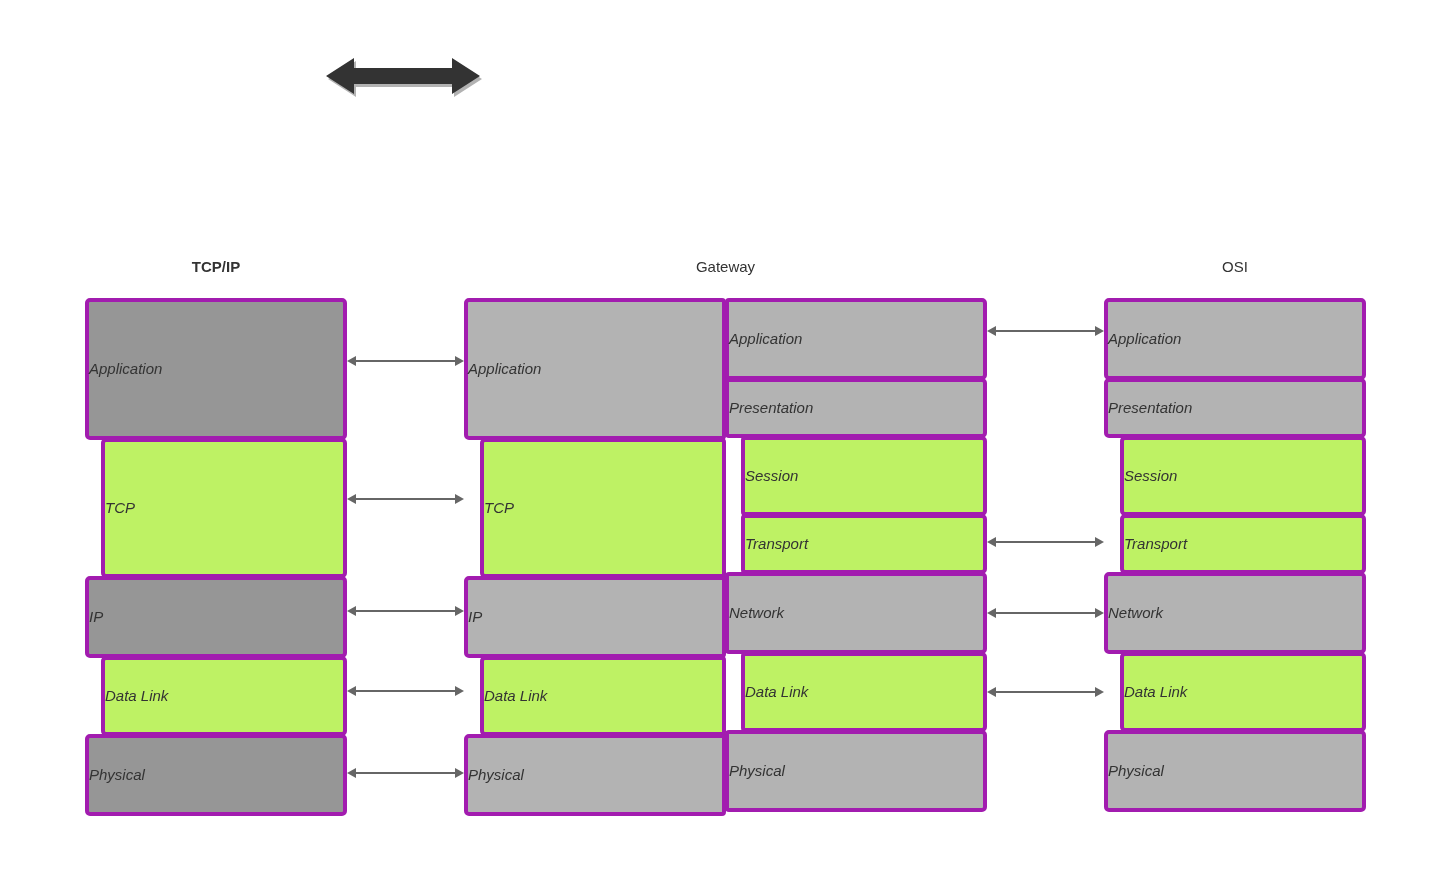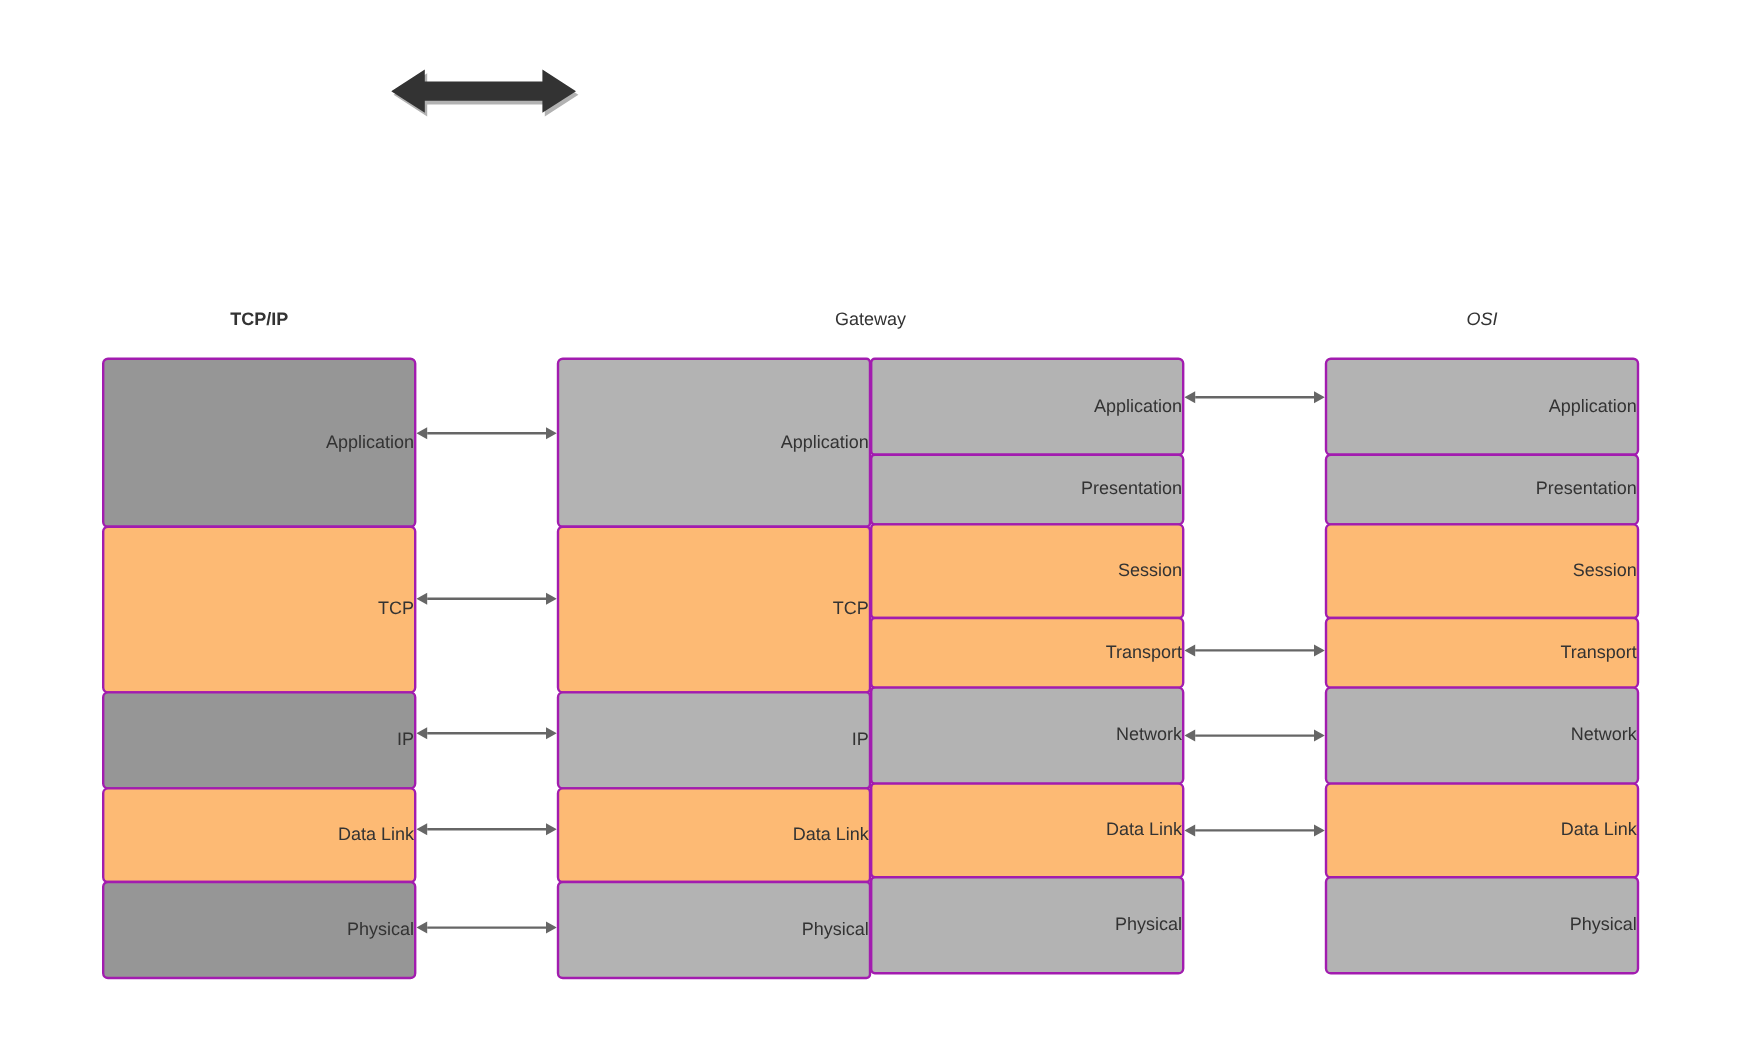--- a/index.html
+++ b/index.html
@@ -29,53 +29,54 @@
   .col-title {
     position: absolute;
     font-size: 15px;
     line-height: 18px;
     color: #333333;
     text-align: center;
     white-space: nowrap;
   }
   #title-tcpip  { left: 85px;   top: 258px; width: 262px; font-weight: bold; }
   #title-gateway{ left: 464px;  top: 258px; width: 523px; }
-  #title-osi    { left: 1104px; top: 258px; width: 262px; font-style: italic; }
+  #title-osi    { left: 1104px; top: 258px; width: 262px; }
 
   
   .stack {
     position: absolute;
     box-sizing: border-box;
     display: flex;
     flex-direction: column;
   }
   #stack-tcpip   { left: 85px;   top: 298px; width: 262px; height: 524px; }
   #stack-gw-left { left: 464px;  top: 298px; width: 262px; height: 524px; }
   #stack-gw-right{ left: 725px;  top: 298px; width: 262px; height: 524px; }
   #stack-osi     { left: 1104px; top: 298px; width: 262px; height: 524px; }
 
   .layer {
     box-sizing: border-box;
-    border: 2px solid #a21caf;
+    border: 4px solid #a21caf;
     border-radius: 5px;
     margin-top: -2px;
     display: flex;
     align-items: center;
-    justify-content: flex-end;
+    justify-content: flex-start;
     font-size: 15px;
     line-height: 18px;
     color: #333333;
     background: #ffffff;
     white-space: nowrap;
     position: relative;
+    font-style: italic;
   }
   .layer:first-child { margin-top: 0; }
   .layer.dark  { background: #969696; }
   .layer.light { background: #b3b3b3; }
-  .layer.white { background: #fdba74; }
+  .layer.white { background: #bef264; margin-left: 16px; }
 
   
   #stack-gw-left  .layer { border-top-right-radius: 4px; border-bottom-right-radius: 4px; }
   #stack-gw-right .layer { border-top-left-radius: 4px;  border-bottom-left-radius: 4px; }
 
   
   .connector {
     position: absolute;
     height: 16px;
     pointer-events: none;

